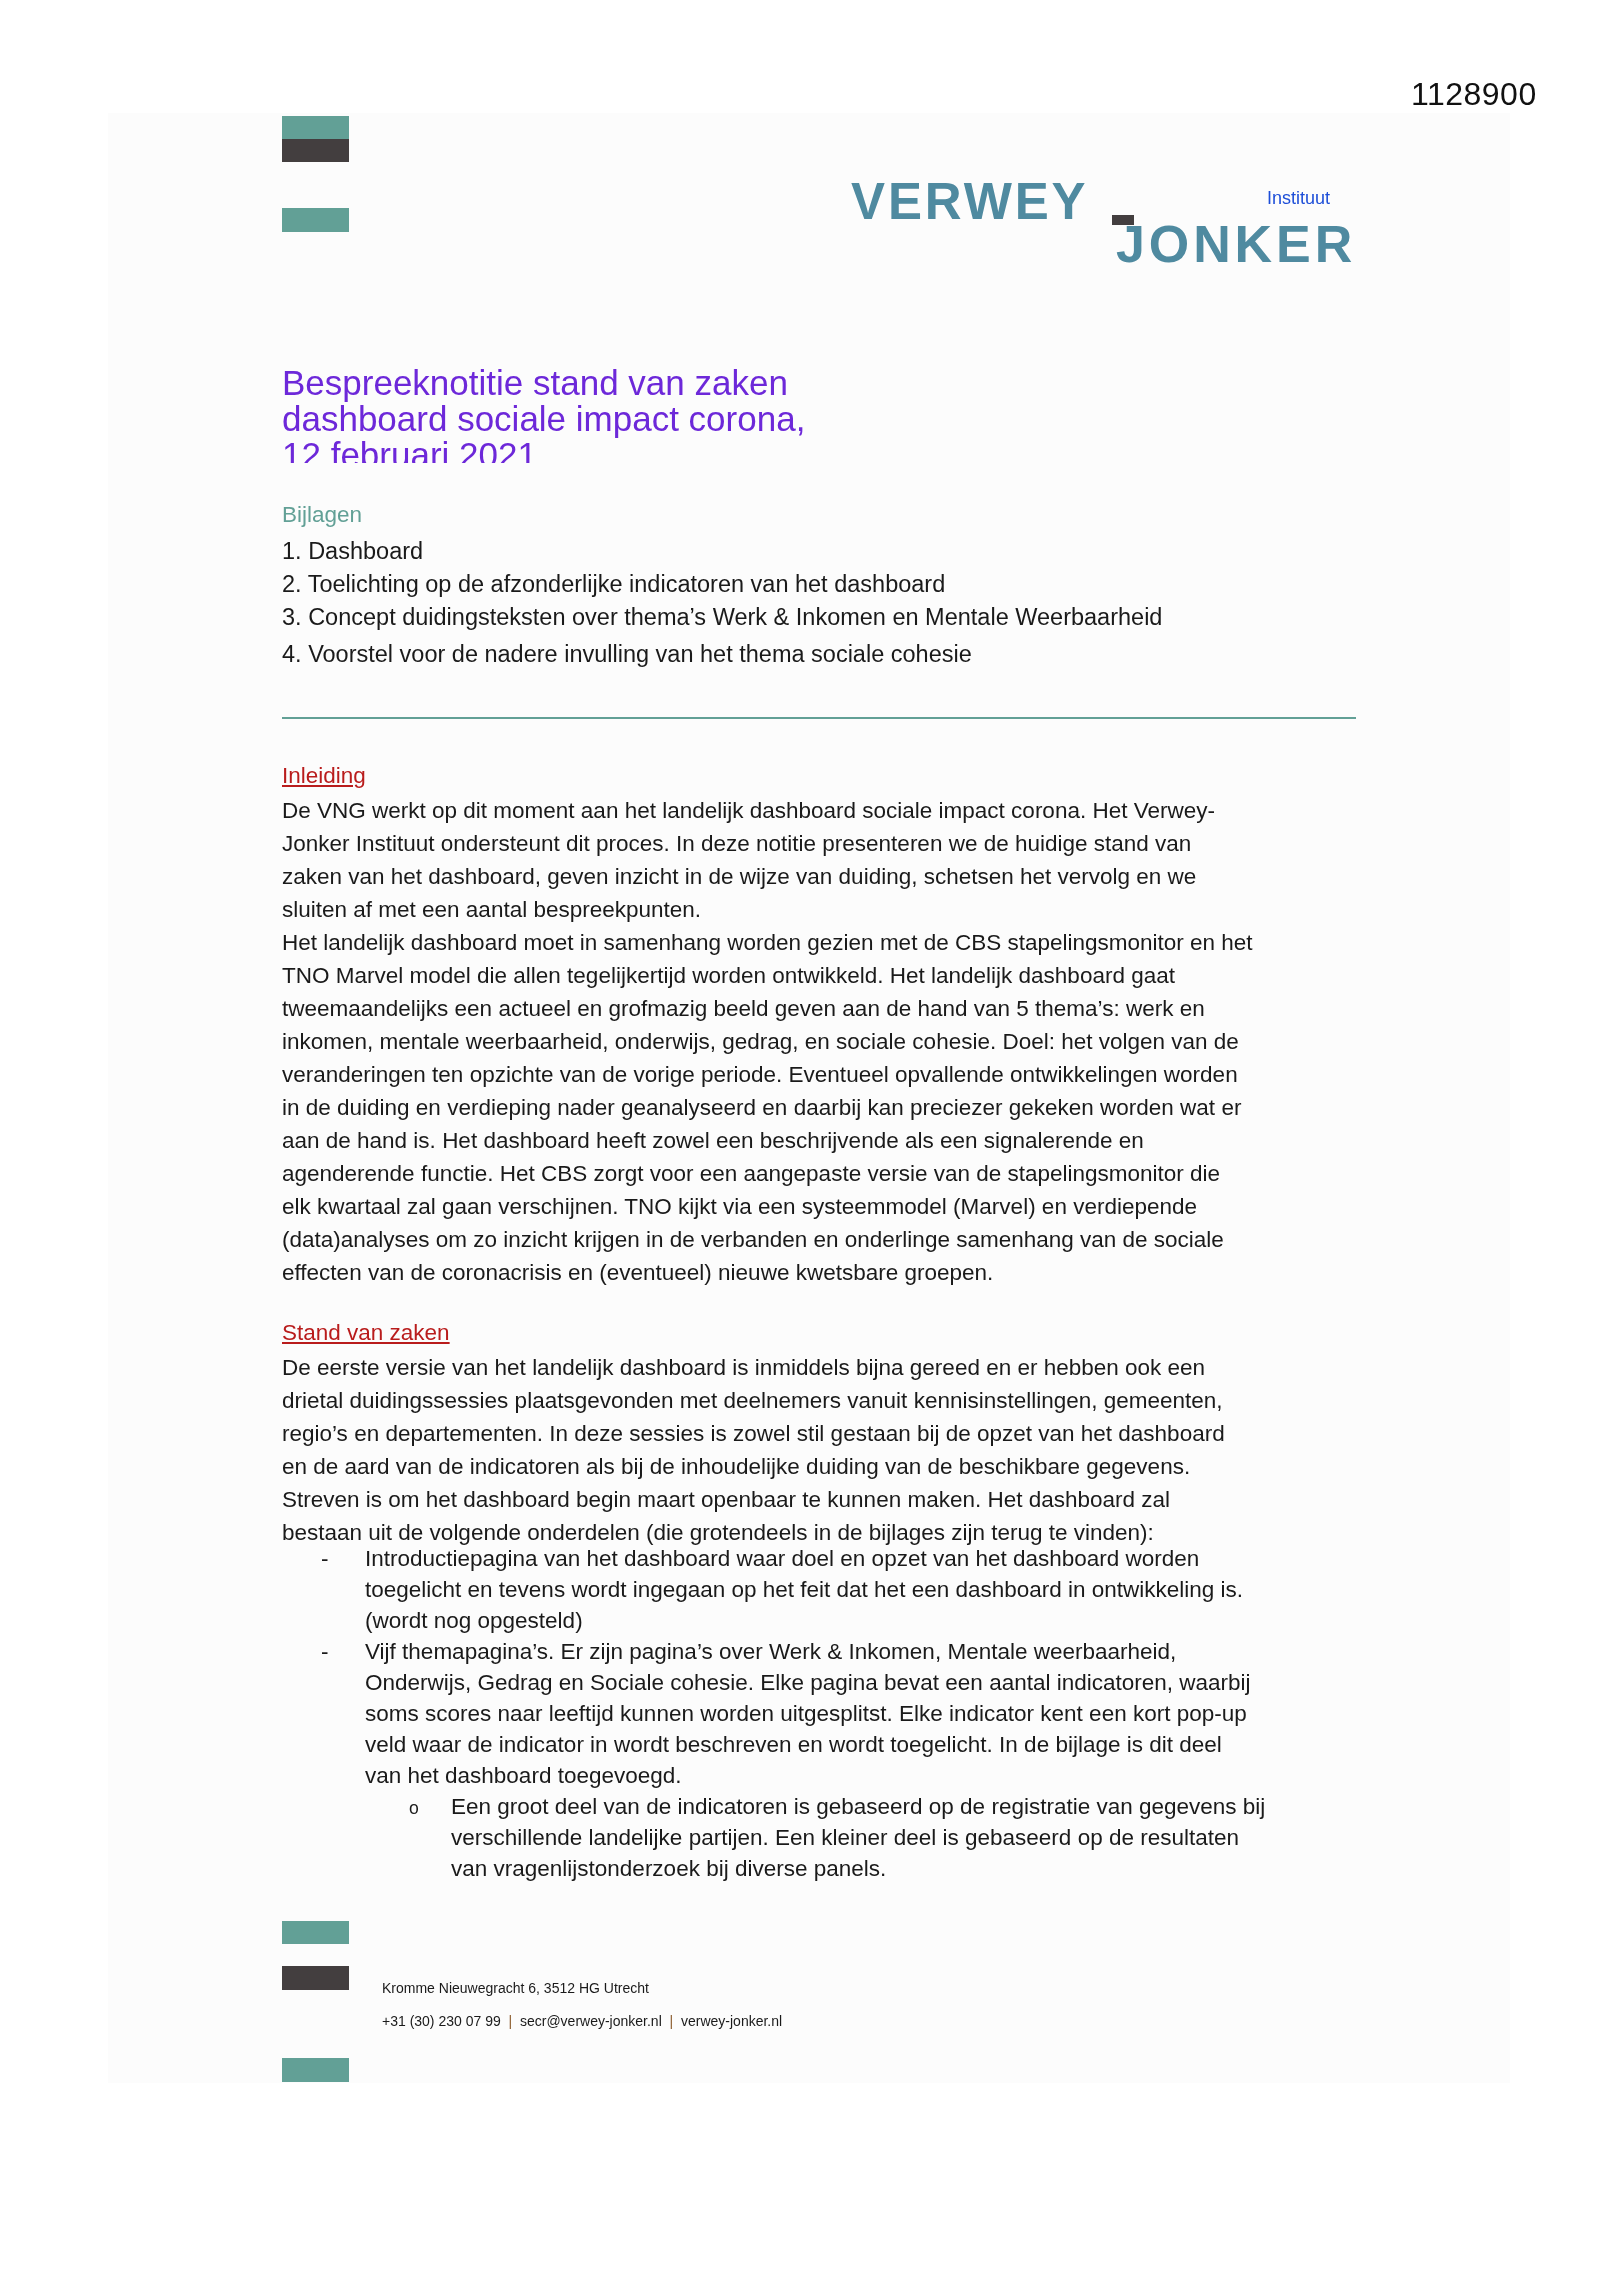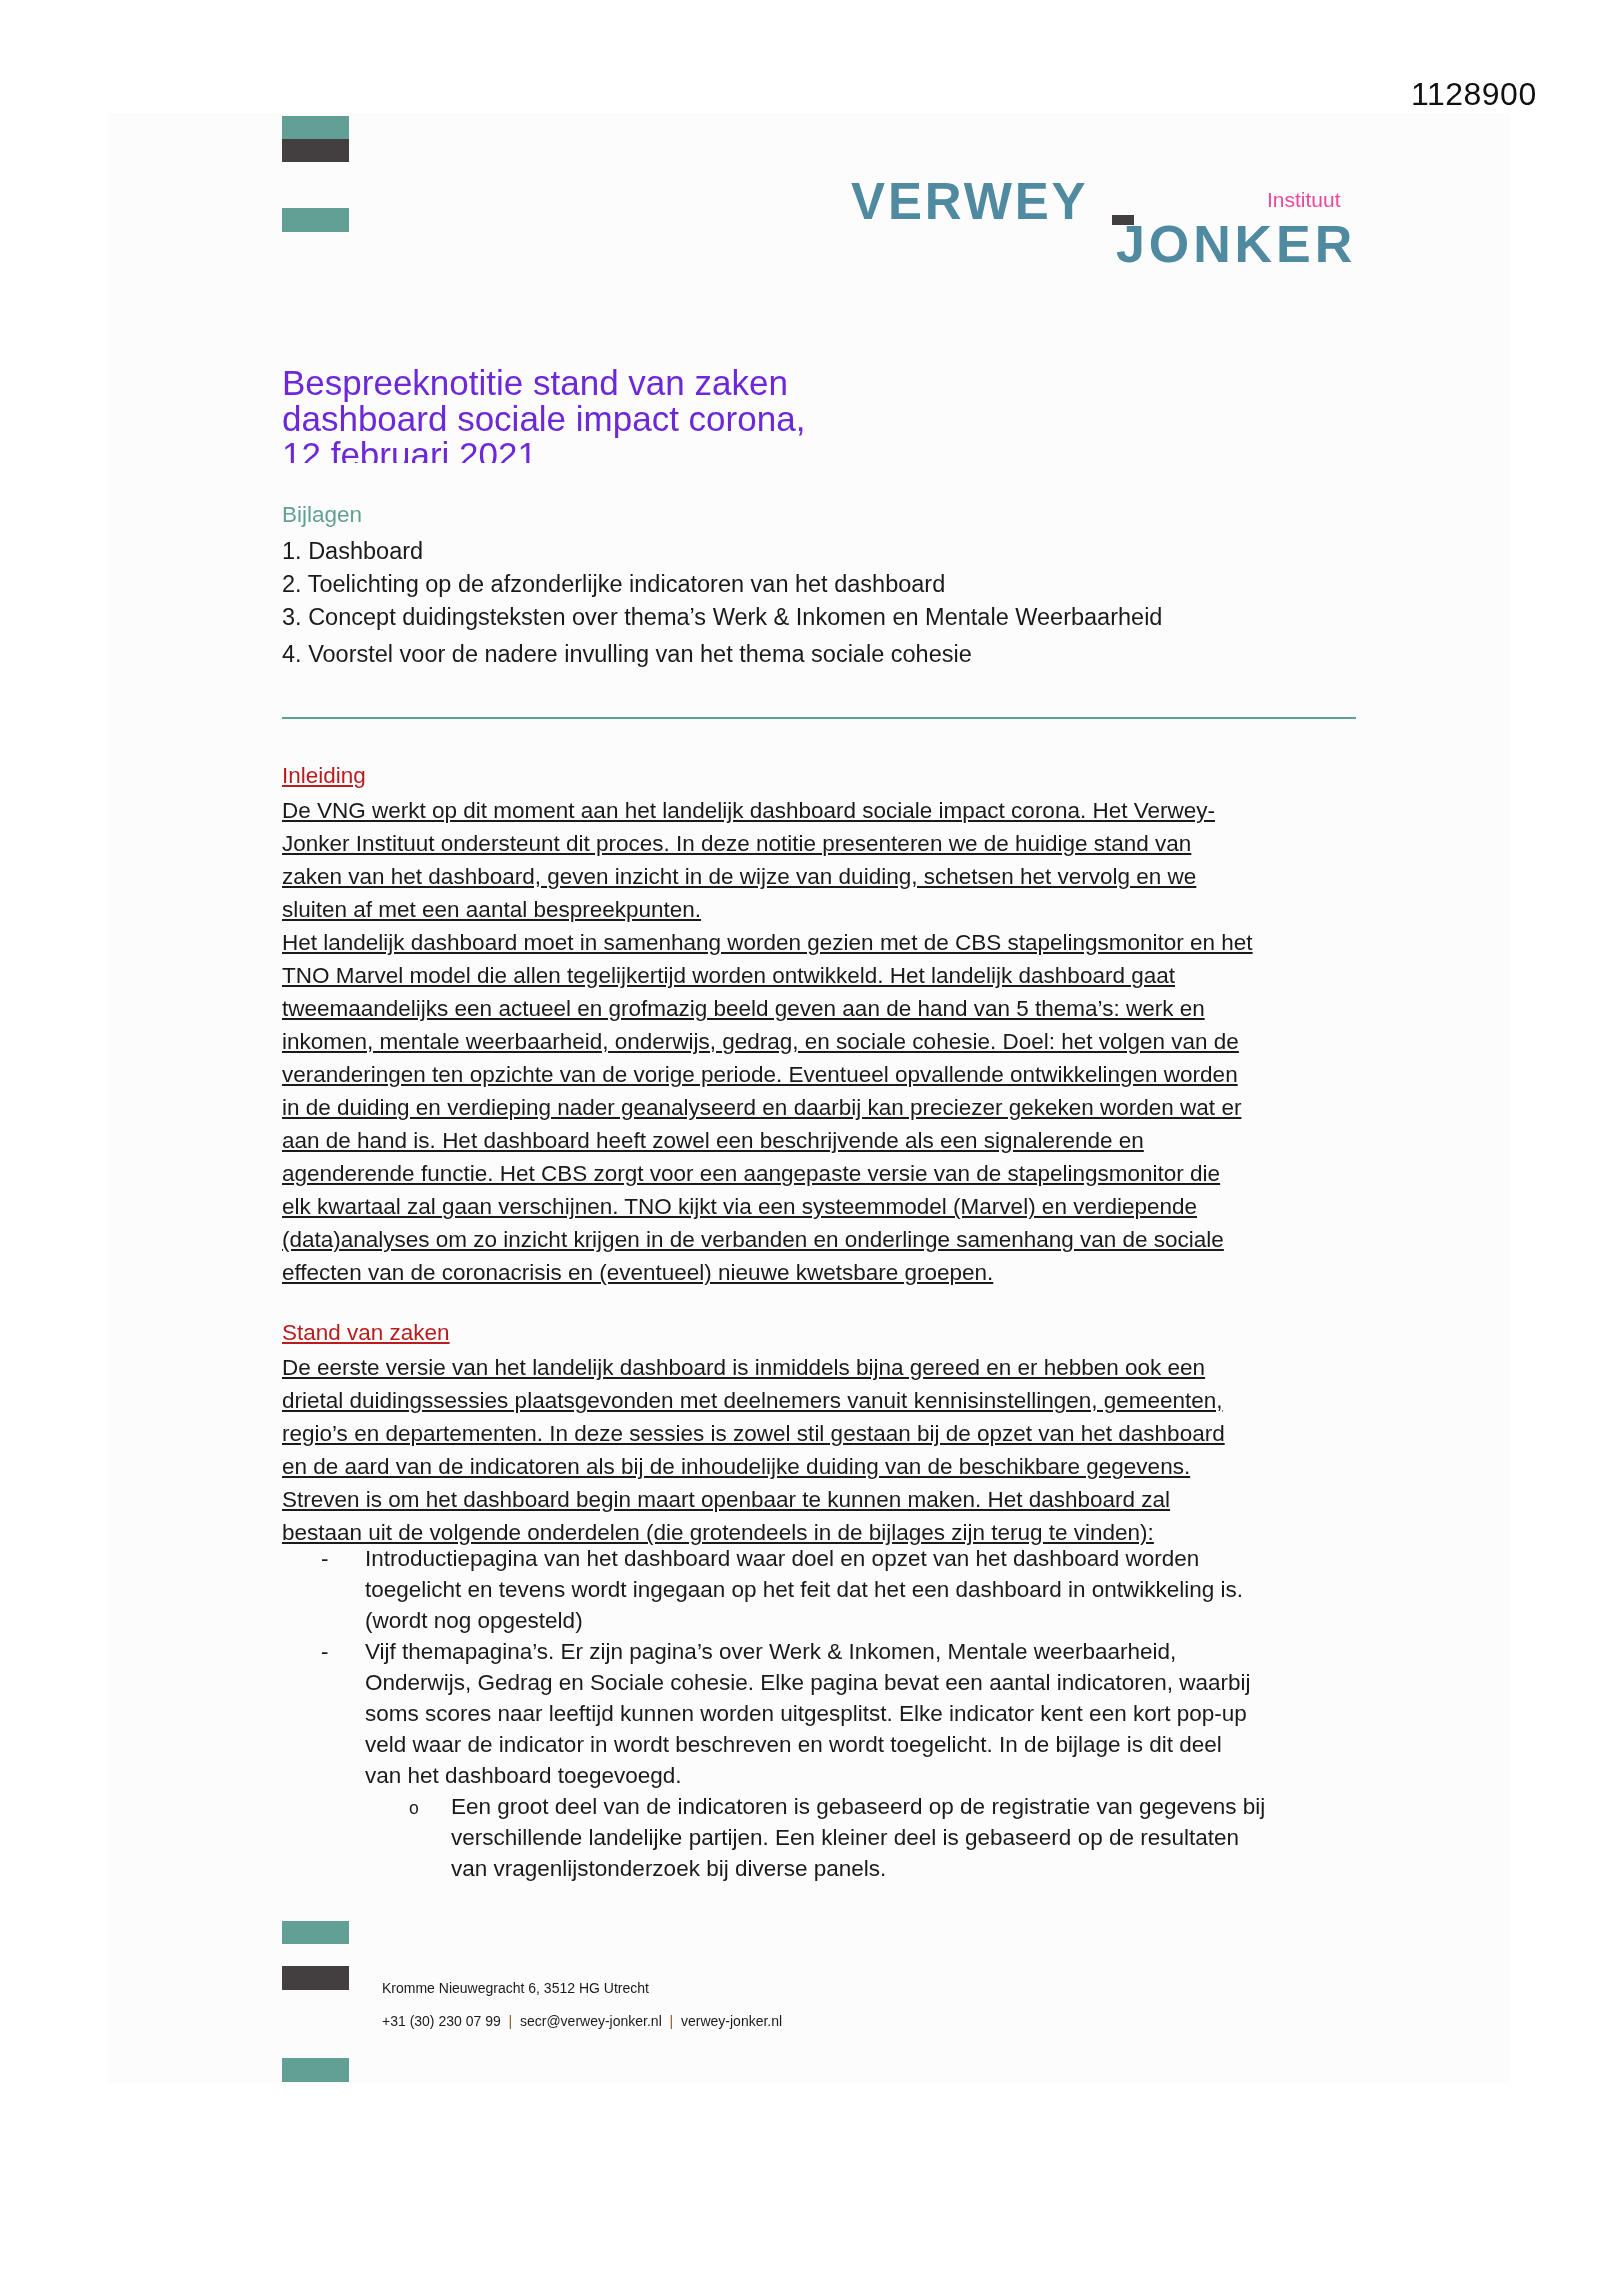--- a/index.html
+++ b/index.html
@@ -8,35 +8,35 @@
   .page-bg { position: absolute; left: 108px; top: 113px; width: 1402px; height: 1970px; background: #fcfcfc; }
   .doc-number { position: absolute; left: 1411px; top: 76px; font-size: 32px; color: #111; letter-spacing: 0.5px; }
   .sq { position: absolute; left: 282px; width: 67px; }
   .teal { background: #62a096; }
   .dark { background: #433e3f; }
 
   .logo { position: absolute; left: 851px; top: 176px; width: 549px; height: 98px; }
   .logo .verwey { position: absolute; left: 0; top: 0; font-size: 51px; font-weight: bold; color: #4f8aa0; letter-spacing: 2.9px; line-height: 51px; }
   .logo .jonker { position: absolute; left: 265px; top: 39px; font-size: 52px; font-weight: bold; color: #4f8aa0; letter-spacing: 3.9px; line-height: 59px; }
   .logo .jbar { position: absolute; left: 261px; top: 39px; width: 21.6px; height: 9.8px; background: #433e3f; }
-  .logo .instituut { position: absolute; left: 416px; top: 11.8px; font-size: 21px; color: #ec4899; }
+  .logo .instituut { position: absolute; left: 416px; top: 11.8px; font-size: 18px; color: #1d4ed8; }
 
   .title { position: absolute; left: 282px; top: 365px; width: 686px; height: 98px; overflow: hidden;
            font-size: 35px; line-height: 36px; color: #6d28d9; }
   .title div { white-space: nowrap; }
 
   .bijlagen-label { position: absolute; left: 282px; top: 502px; font-size: 22.5px; color: #62a096; }
   .bijlagen-list { position: absolute; left: 282px; top: 537px; font-size: 23.5px; color: #1a1a1a; }
   .bijlagen-list div { height: 33px; line-height: 29px; white-space: nowrap; }
   .bijlagen-list div:nth-child(3) { height: 37px; }
 
   .separator { position: absolute; left: 282px; top: 717px; width: 1074px; height: 2px; background: #62a096; }
 
   .section-head { position: absolute; left: 282px; font-size: 22.5px; text-decoration: underline; color: #b91c1c; }
-  .para { position: absolute; left: 282px; width: 1098px; font-size: 22.5px; line-height: 33px; color: #1a1a1a; text-decoration: underline; }
+  .para { position: absolute; left: 282px; width: 1098px; font-size: 22.5px; line-height: 33px; color: #1a1a1a; }
   .para div { white-space: nowrap; }
 
   .bullet-block { position: absolute; left: 282px; font-size: 22.5px; line-height: 31px; color: #1a1a1a; }
   .bullet { position: relative; padding-left: 83px; }
   .bullet .marker { position: absolute; left: 39px; top: 0; }
   .bullet .lines div { white-space: nowrap; }
   .subbullet { position: relative; padding-left: 169px; }
   .subbullet .marker { position: absolute; left: 127px; top: 2px; font-size: 17.6px; }
 
   .footer-text { position: absolute; left: 382px; top: 1972px; font-size: 14px; color: #1a1a1a; line-height: 33px; }

